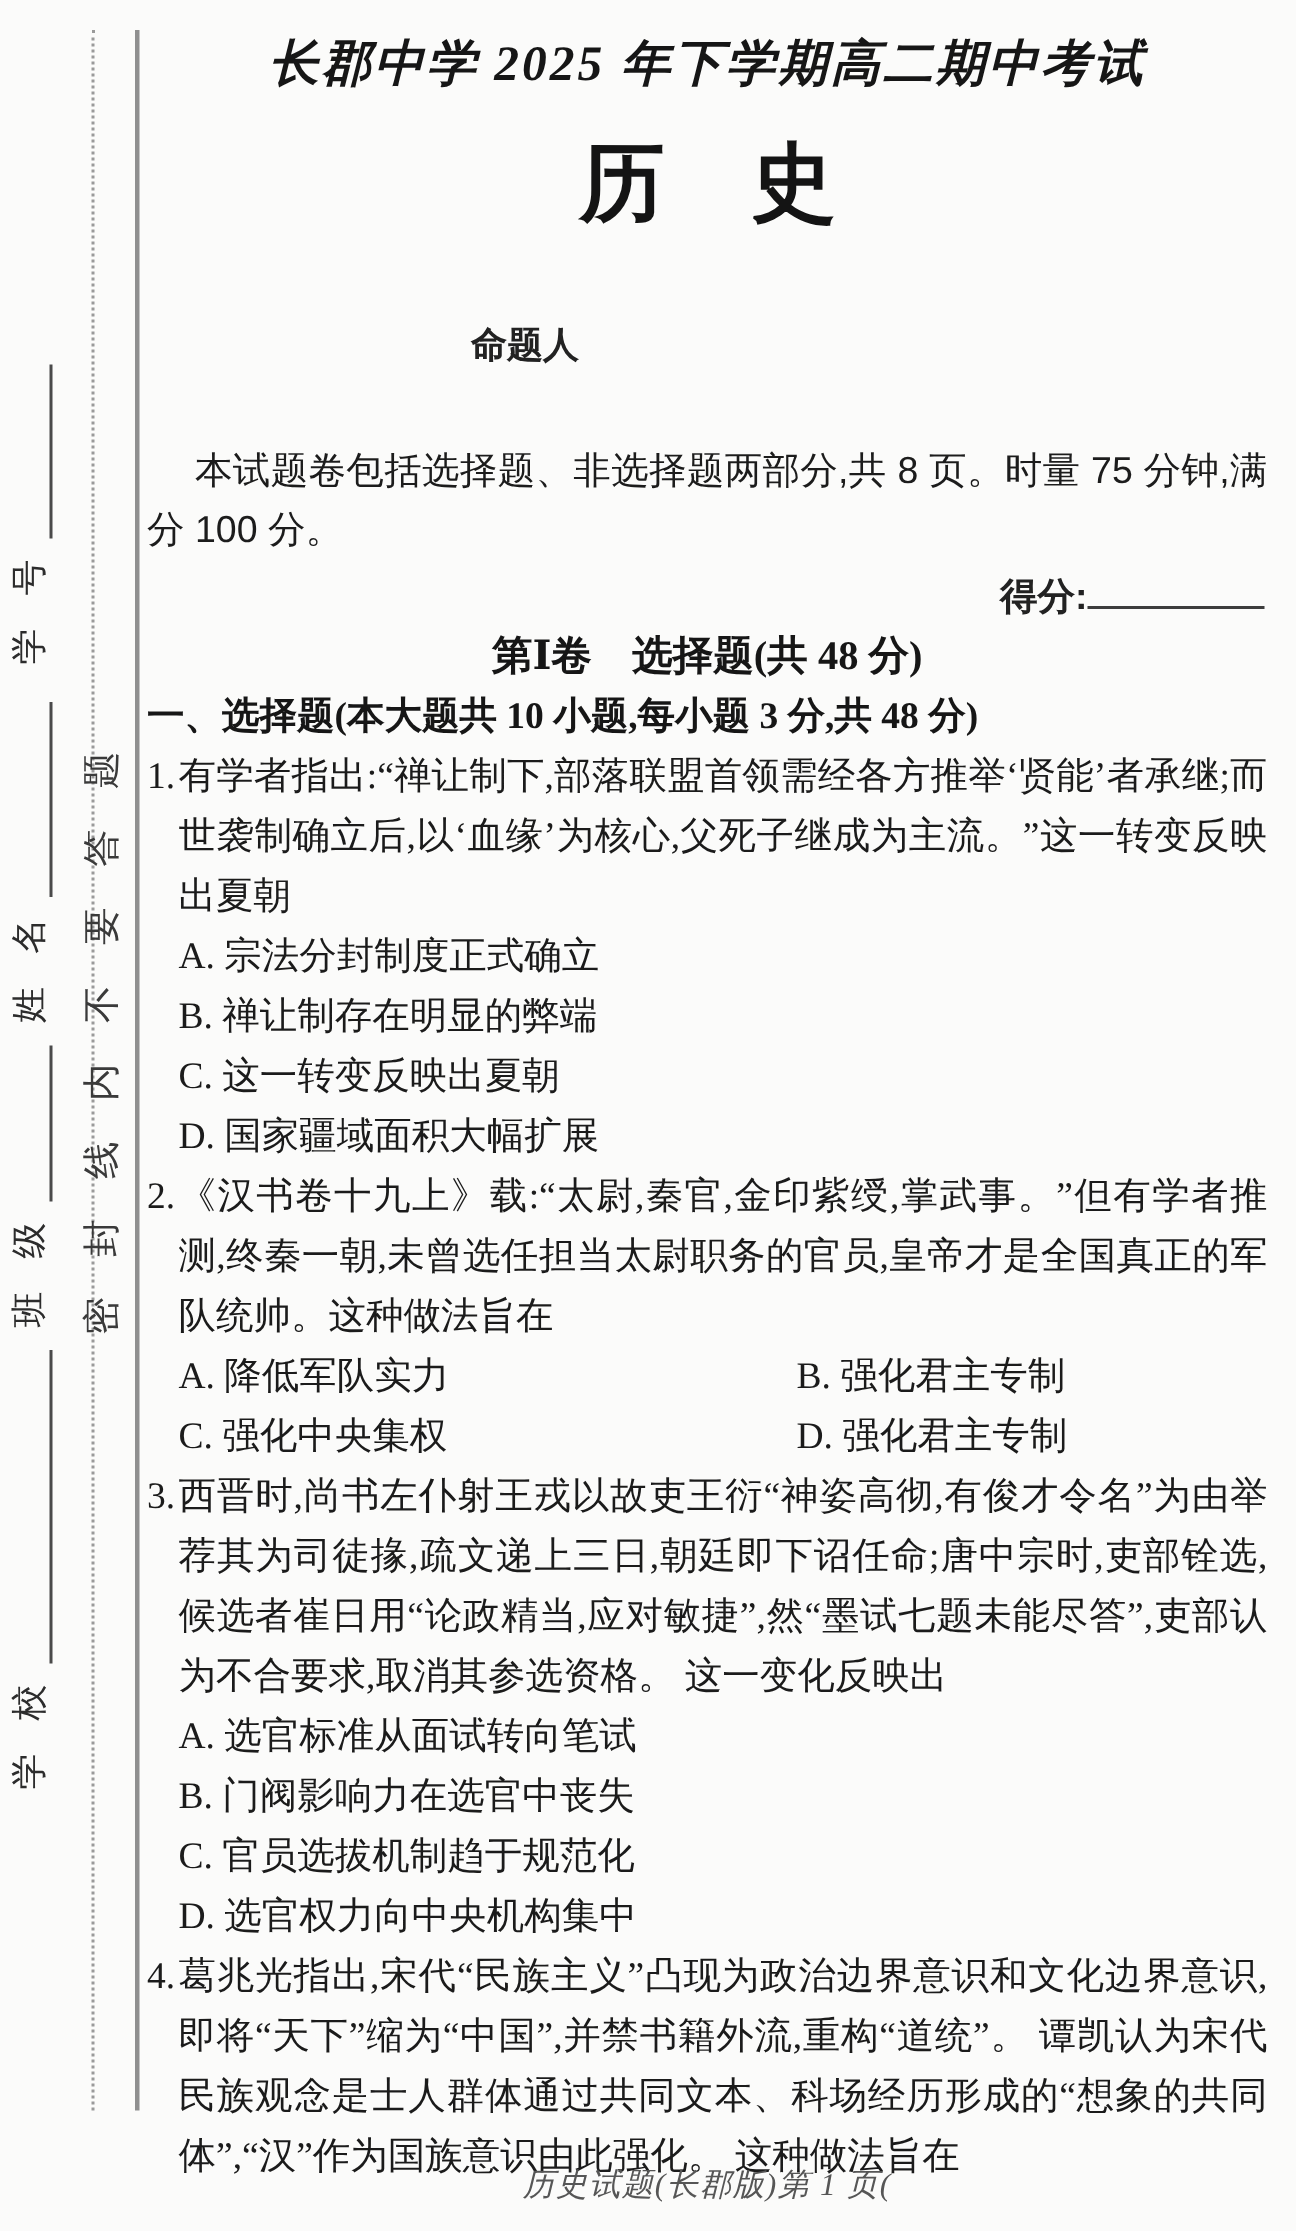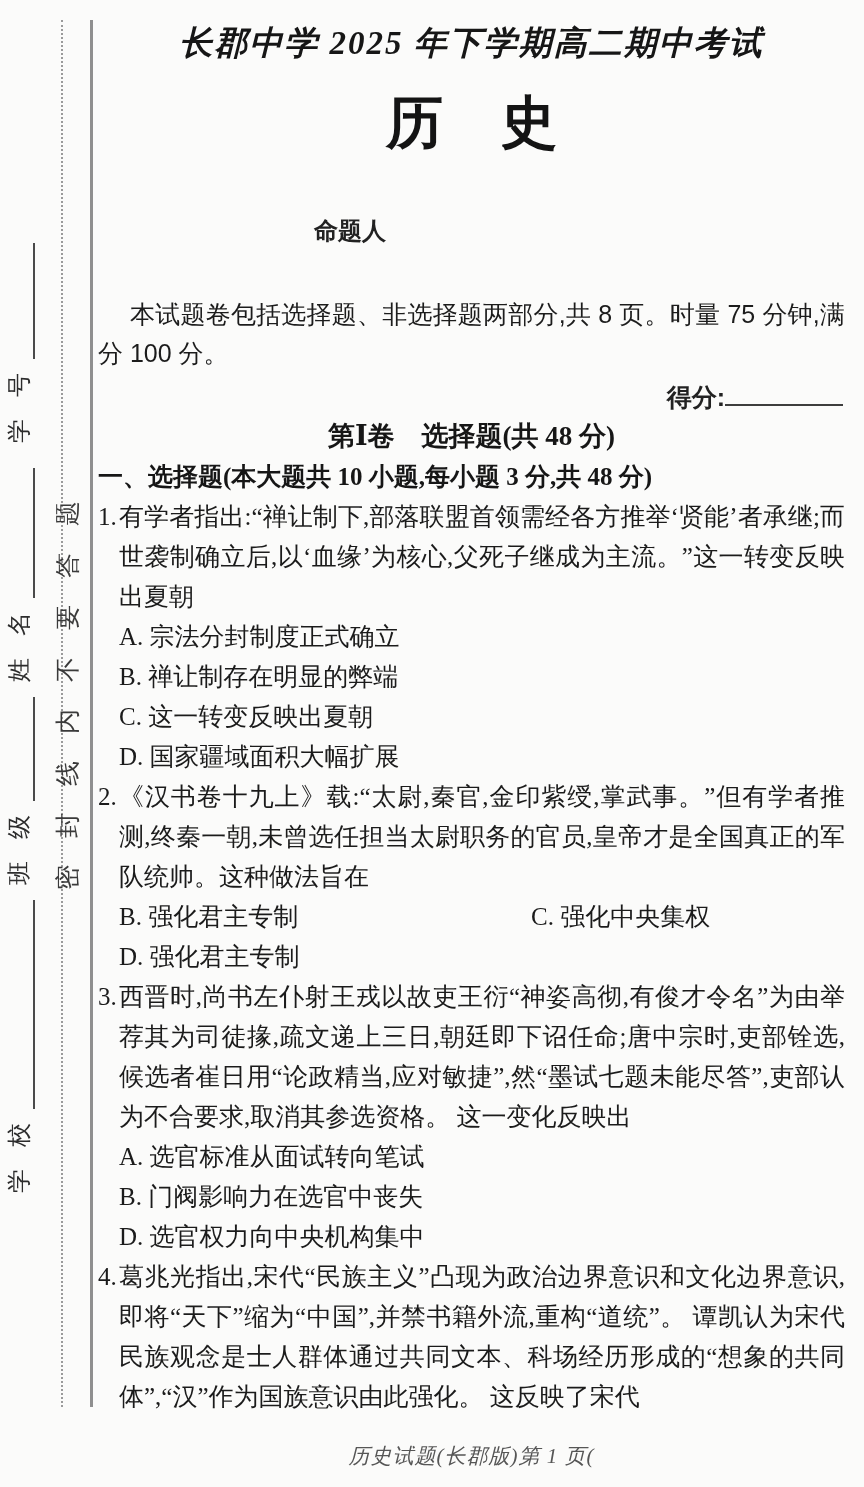--- a/index.html
+++ b/index.html
@@ -159,42 +159,44 @@
           <div class="q-opt">D. 国家疆域面积大幅扩展</div>
         </div>
       </div>
 
       <div class="question">
         <div class="q-stem-row">
           <span class="q-num">2.</span>
           <span class="q-stem">《汉书卷十九上》载:“太尉,秦官,金印紫绶,掌武事。”但有学者推测,终秦一朝,未曾选任担当太尉职务的官员,皇帝才是全国真正的军队统帅。这种做法旨在</span>
         </div>
         <div class="q-options two-col">
+          <div class="q-opt">A. 降低军队实力</div>
           <div class="q-opt">B. 强化君主专制</div>
           <div class="q-opt">C. 强化中央集权</div>
           <div class="q-opt">D. 强化君主专制</div>
         </div>
       </div>
 
       <div class="question">
         <div class="q-stem-row">
           <span class="q-num">3.</span>
           <span class="q-stem">西晋时,尚书左仆射王戎以故吏王衍“神姿高彻,有俊才令名”为由举荐其为司徒掾,疏文递上三日,朝廷即下诏任命;唐中宗时,吏部铨选,候选者崔日用“论政精当,应对敏捷”,然“墨试七题未能尽答”,吏部认为不合要求,取消其参选资格。 这一变化反映出</span>
         </div>
         <div class="q-options">
           <div class="q-opt">A. 选官标准从面试转向笔试</div>
           <div class="q-opt">B. 门阀影响力在选官中丧失</div>
+          <div class="q-opt">C. 官员选拔机制趋于规范化</div>
           <div class="q-opt">D. 选官权力向中央机构集中</div>
         </div>
       </div>
 
       <div class="question">
         <div class="q-stem-row">
           <span class="q-num">4.</span>
-          <span class="q-stem">葛兆光指出,宋代“民族主义”凸现为政治边界意识和文化边界意识,即将“天下”缩为“中国”,并禁书籍外流,重构“道统”。 谭凯认为宋代民族观念是士人群体通过共同文本、科场经历形成的“想象的共同体”,“汉”作为国族意识由此强化。 这反映了宋代</span>
+          <span class="q-stem">葛兆光指出,宋代“民族主义”凸现为政治边界意识和文化边界意识,即将“天下”缩为“中国”,并禁书籍外流,重构“道统”。 谭凯认为宋代民族观念是士人群体通过共同文本、科场经历形成的“想象的共同体”,“汉”作为国族意识由此强化。 这种做法旨在</span>
         </div>
       </div>
 
     </div>
   </div>
 
   <div class="footer">历史试题(长郡版)第 1 页(</div>
 
 </div>
 

